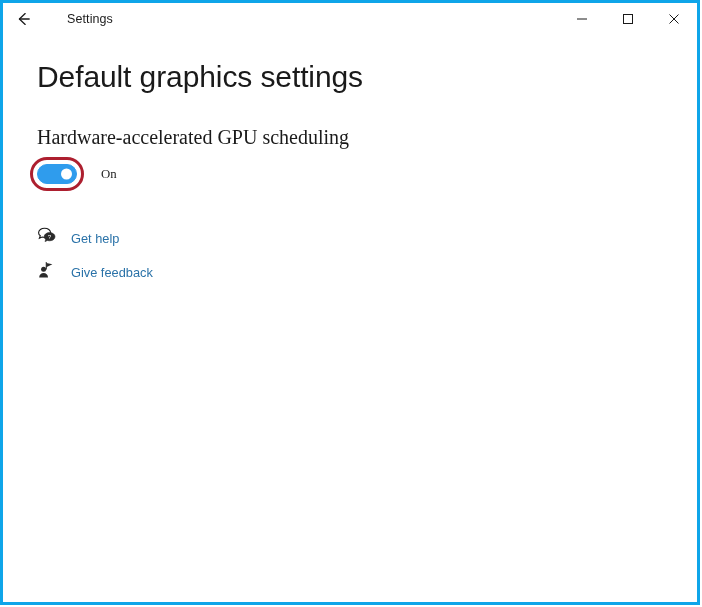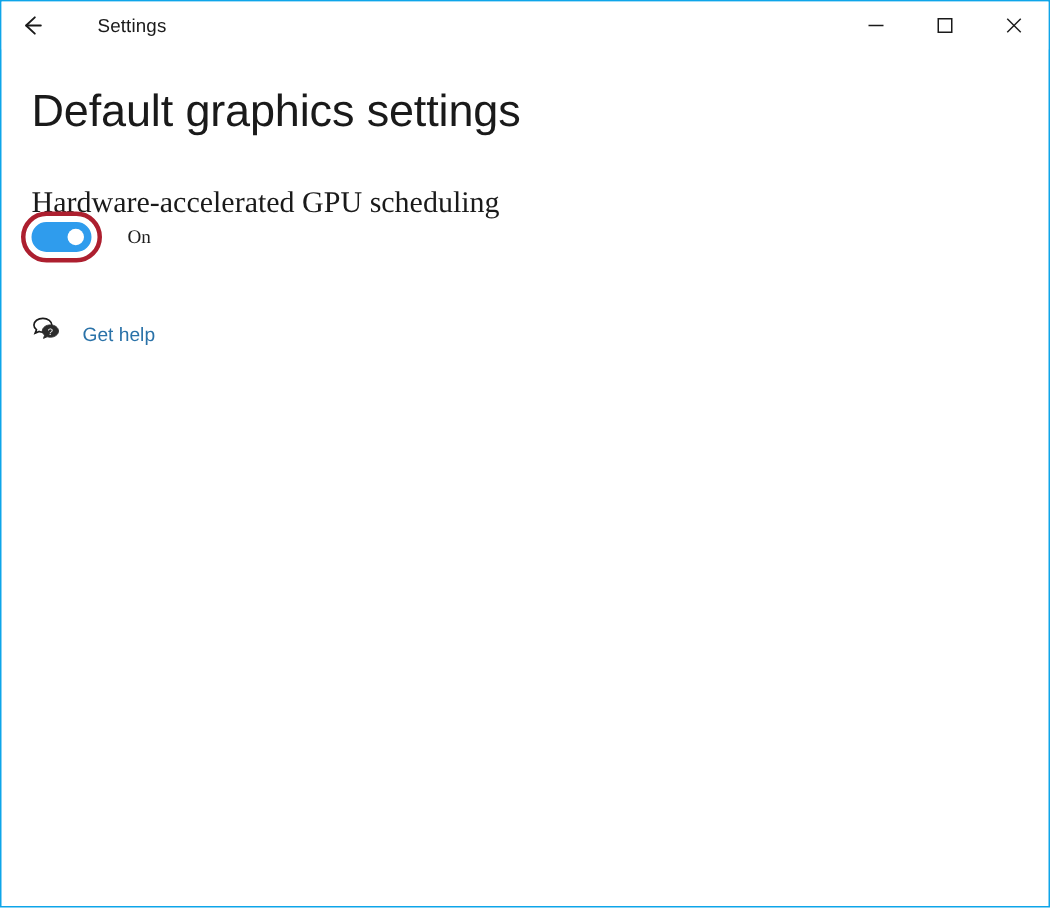--- a/index.html
+++ b/index.html
@@ -11,21 +11,21 @@
     width: 702px;
     height: 607px;
     font-family: "Liberation Sans", sans-serif;
     overflow: hidden;
   }
   .window {
     position: relative;
     width: 700px;
     height: 605px;
     margin: 0;
-    border: 1px solid #0ea5e9;
+    border: 3px solid #0ea5e9;
     background: #ffffff;
     box-sizing: border-box;
     overflow: hidden;
   }
   
   .titlebar {
     position: relative;
     height: 32px;
     background: #ffffff;
     display: flex;
@@ -59,21 +59,21 @@
     height: 32px;
     display: flex;
     align-items: center;
     justify-content: center;
     cursor: pointer;
   }
   .win-btn svg { display: block; }
 
   
   .content {
-    padding: 12px 26px 0 20px;
+    padding: 12px 26px 0 34px;
   }
   .page-title {
     font-size: 30px;
     font-weight: 300;
     color: #1a1a1a;
     margin: 12px 0 0 0;
     letter-spacing: -0.1px;
     line-height: 1.2;
   }
   .section {
@@ -93,20 +93,21 @@
     color: #1f1f1f;
     line-height: 1.58;
     margin: 14px 0 0 0;
     max-width: 430px;
     font-weight: 400;
   }
   
   .toggle-row {
     display: flex;
     align-items: center;
+    margin-top: 14px;
     position: relative;
     width: 150px;
   }
   .toggle {
     position: relative;
     width: 40px;
     height: 20px;
     border-radius: 10px;
     box-sizing: border-box;
     cursor: pointer;
@@ -248,16 +249,27 @@
         <span class="link-icon">
           <svg width="20" height="18" viewBox="0 0 20 18">
             <path d="M7.6 1.2 C4.3 1.2 1.6 3.2 1.6 5.7 c0 1.2 0.6 2.3 1.7 3.1 L2.4 11.2 l2.7 -1.2 c0.8 0.3 1.6 0.4 2.5 0.4 c3.3 0 6 -2 6 -4.6 S10.9 1.2 7.6 1.2 z" fill="#ffffff" stroke="#1a1a1a" stroke-width="1.1"></path>
             <path d="M12.6 5.6 C9.6 5.6 7.2 7.4 7.2 9.7 c0 1.1 0.6 2.1 1.5 2.8 l-0.7 2.1 l2.4 -1.1 c0.7 0.2 1.4 0.3 2.2 0.3 c3 0 5.4 -1.8 5.4 -4.1 S15.6 5.6 12.6 5.6 z" fill="#2b2b2b" stroke="#2b2b2b" stroke-width="0.6"></path>
             <text x="12.5" y="12.2" font-family="Liberation Sans, sans-serif" font-size="6.2" fill="#ffffff" text-anchor="middle">?</text>
           </svg>
         </span>
         <span class="link-text">Get help</span>
       </div>
 
+      <div class="link-row">
+        <span class="link-icon">
+          <svg width="20" height="18" viewBox="0 0 20 18">
+            <circle cx="6.6" cy="8.3" r="2.5" fill="#2b2b2b"></circle>
+            <path d="M2.2 16.4 c0 -2.5 2 -4.3 4.4 -4.3 c2.4 0 4.4 1.8 4.4 4.3 z" fill="#2b2b2b"></path>
+            <path d="M9.3 1.6 L9.3 8.0" stroke="#2b2b2b" stroke-width="1.1" stroke-linecap="round"></path>
+            <path d="M9.3 1.9 L15.4 3.3 L9.3 6.3 z" fill="#2b2b2b"></path>
+          </svg>
+        </span>
+        <span class="link-text">Give feedback</span>
+      </div>
 
     </div>
   </div>
 </div>
 
 </body></html>

